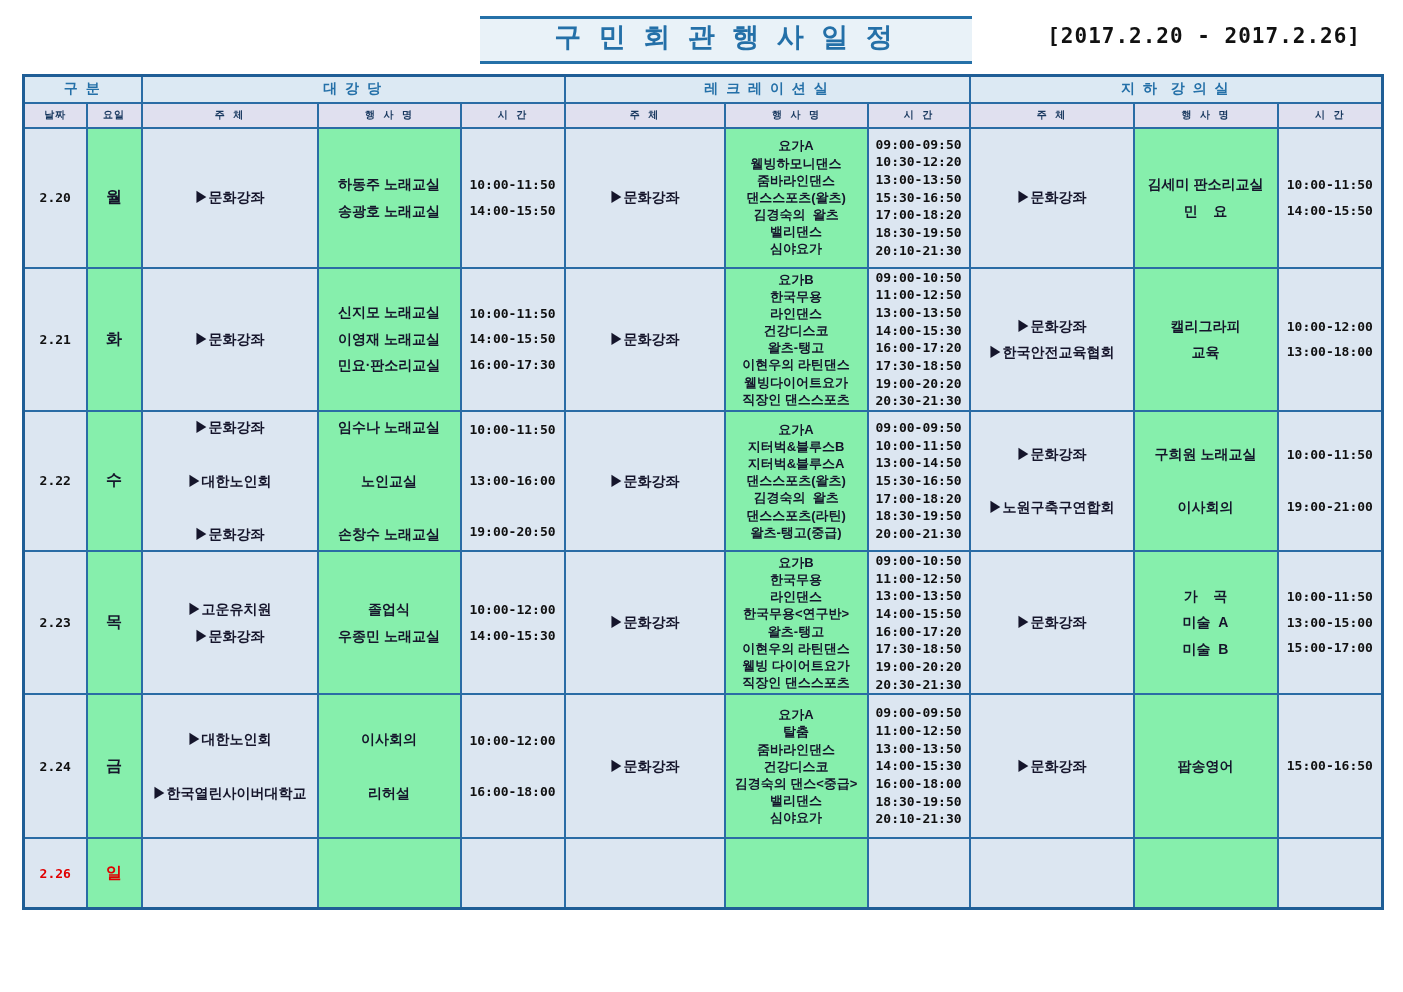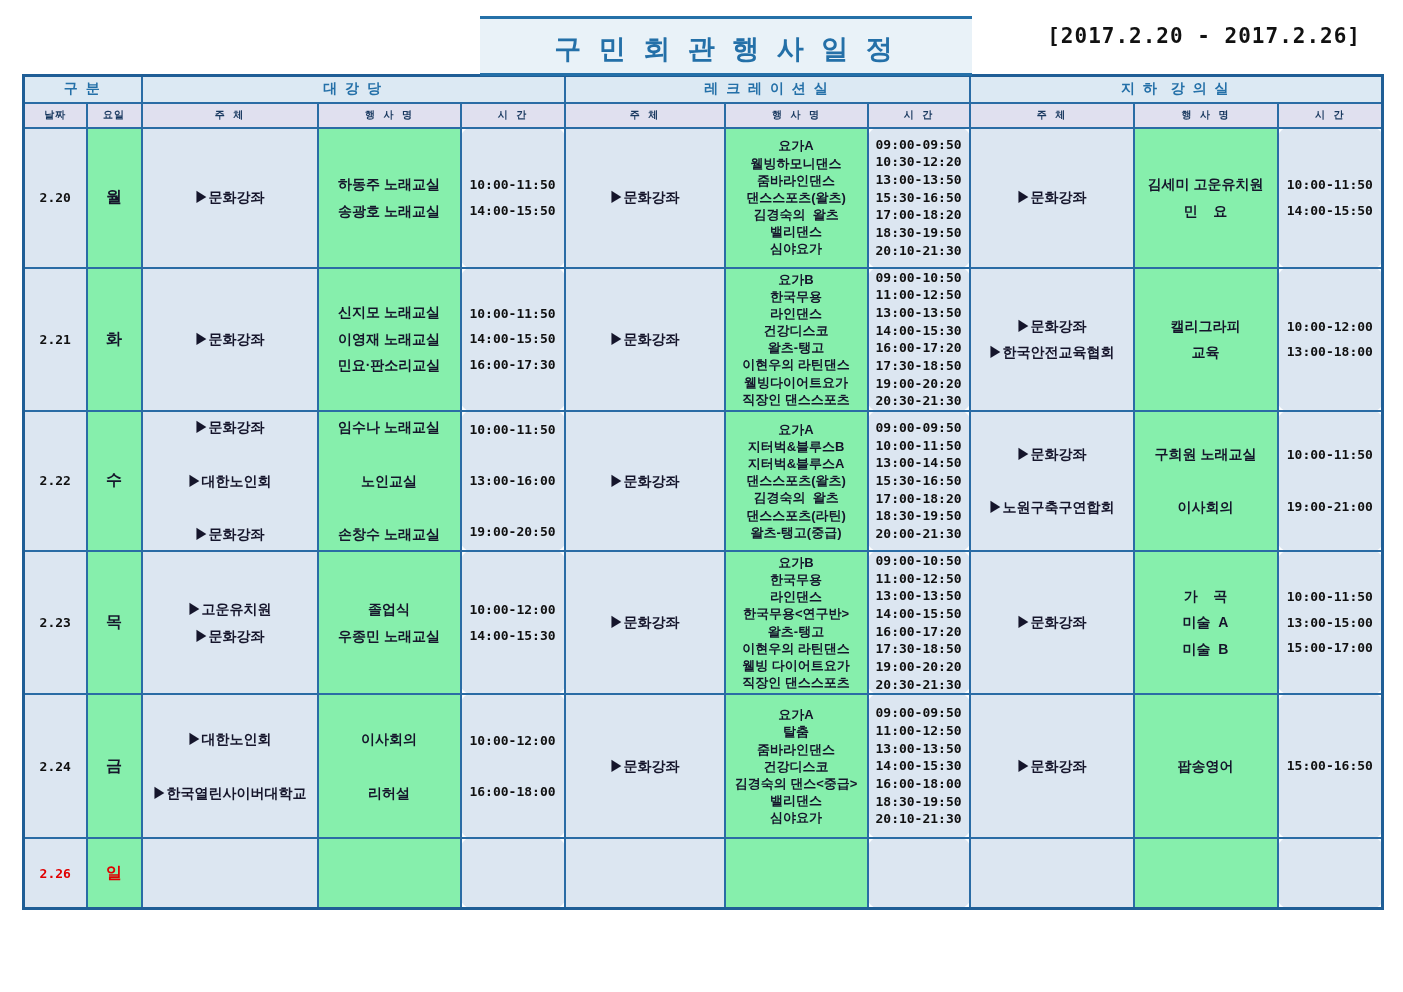--- a/index.html
+++ b/index.html
@@ -3,21 +3,21 @@
 <meta charset="utf-8">
 <style>
   html,body{margin:0;padding:0;background:#ffffff;}
   body{width:1403px;height:992px;font-family:"Liberation Sans",sans-serif;-webkit-font-smoothing:antialiased;}
   .page{position:relative;width:1403px;height:992px;overflow:hidden;}
 
   
   .topbar{position:relative;height:74px;}
   .title-box{position:absolute;left:480px;top:16px;width:492px;box-sizing:border-box;
     background:#e9f2f8;border-top:3px solid #2470a8;border-bottom:3px solid #2470a8;
-    text-align:center;padding:12px 0 6px;}
+    text-align:center;padding:0 0 6px;}
   .title-text{font-size:27px;font-weight:700;color:#2470a8;letter-spacing:5px;}
   .period{position:absolute;right:42px;top:24px;font-family:"DejaVu Sans Mono",monospace;
     font-size:21px;font-weight:700;color:#111111;letter-spacing:1px;}
 
   
   table.sched{border-collapse:collapse;table-layout:fixed;margin-left:22px;width:1359px;
     border:3px solid #1f5e96;}
   table.sched td{border:2px solid #2a6ca5;text-align:center;vertical-align:middle;
     white-space:pre-wrap;overflow:hidden;padding:0 2px;box-sizing:border-box;}
 
@@ -28,21 +28,21 @@
   
   tr.r-main td{height:140px;}
   tr.r-24  td{height:144px;}
   tr.r-sat td{height:61px;}
   tr.r-sun td{height:70px;}
 
   td.lb{background:#dce6f1;}
   td.wh{background:#86efac;}
 
   td.kr{font-size:14px;font-weight:700;color:#15152b;line-height:1.9;}
-  td.tm{font-family:"DejaVu Sans Mono",monospace;font-size:13px;font-weight:700;color:#101010;line-height:1.97;border-radius:10px;}
+  td.tm{font-family:"DejaVu Sans Mono",monospace;font-size:13px;font-weight:700;color:#101010;line-height:1.97;}
   td.dense{line-height:1.32;font-size:13px;}
   td.tm.dense{line-height:1.36;}
   td.date-cell{font-family:"DejaVu Sans Mono",monospace;font-size:13px;font-weight:700;color:#101010;}
   td.day-cell{font-size:16px;font-weight:700;color:#15152b;}
   td.red{color:#e00000;}
 </style>
 </head>
 <body>
 
 <div class="page">
@@ -108,21 +108,21 @@
 밸리댄스
 심야요가</td>
       <td class="lb tm dense">09:00-09:50
 10:30-12:20
 13:00-13:50
 15:30-16:50
 17:00-18:20
 18:30-19:50
 20:10-21:30</td>
       <td class="lb kr">▶문화강좌</td>
-      <td class="wh kr">김세미 고운유치원
+      <td class="wh kr">김세미 판소리교실
 민    요</td>
       <td class="lb tm">10:00-11:50
 14:00-15:50</td>
     </tr>
 
     <tr class="r-main">
       <td class="lb date-cell">2.21</td>
       <td class="wh day-cell">화</td>
       <td class="lb kr">▶문화강좌</td>
       <td class="wh kr">신지모 노래교실

